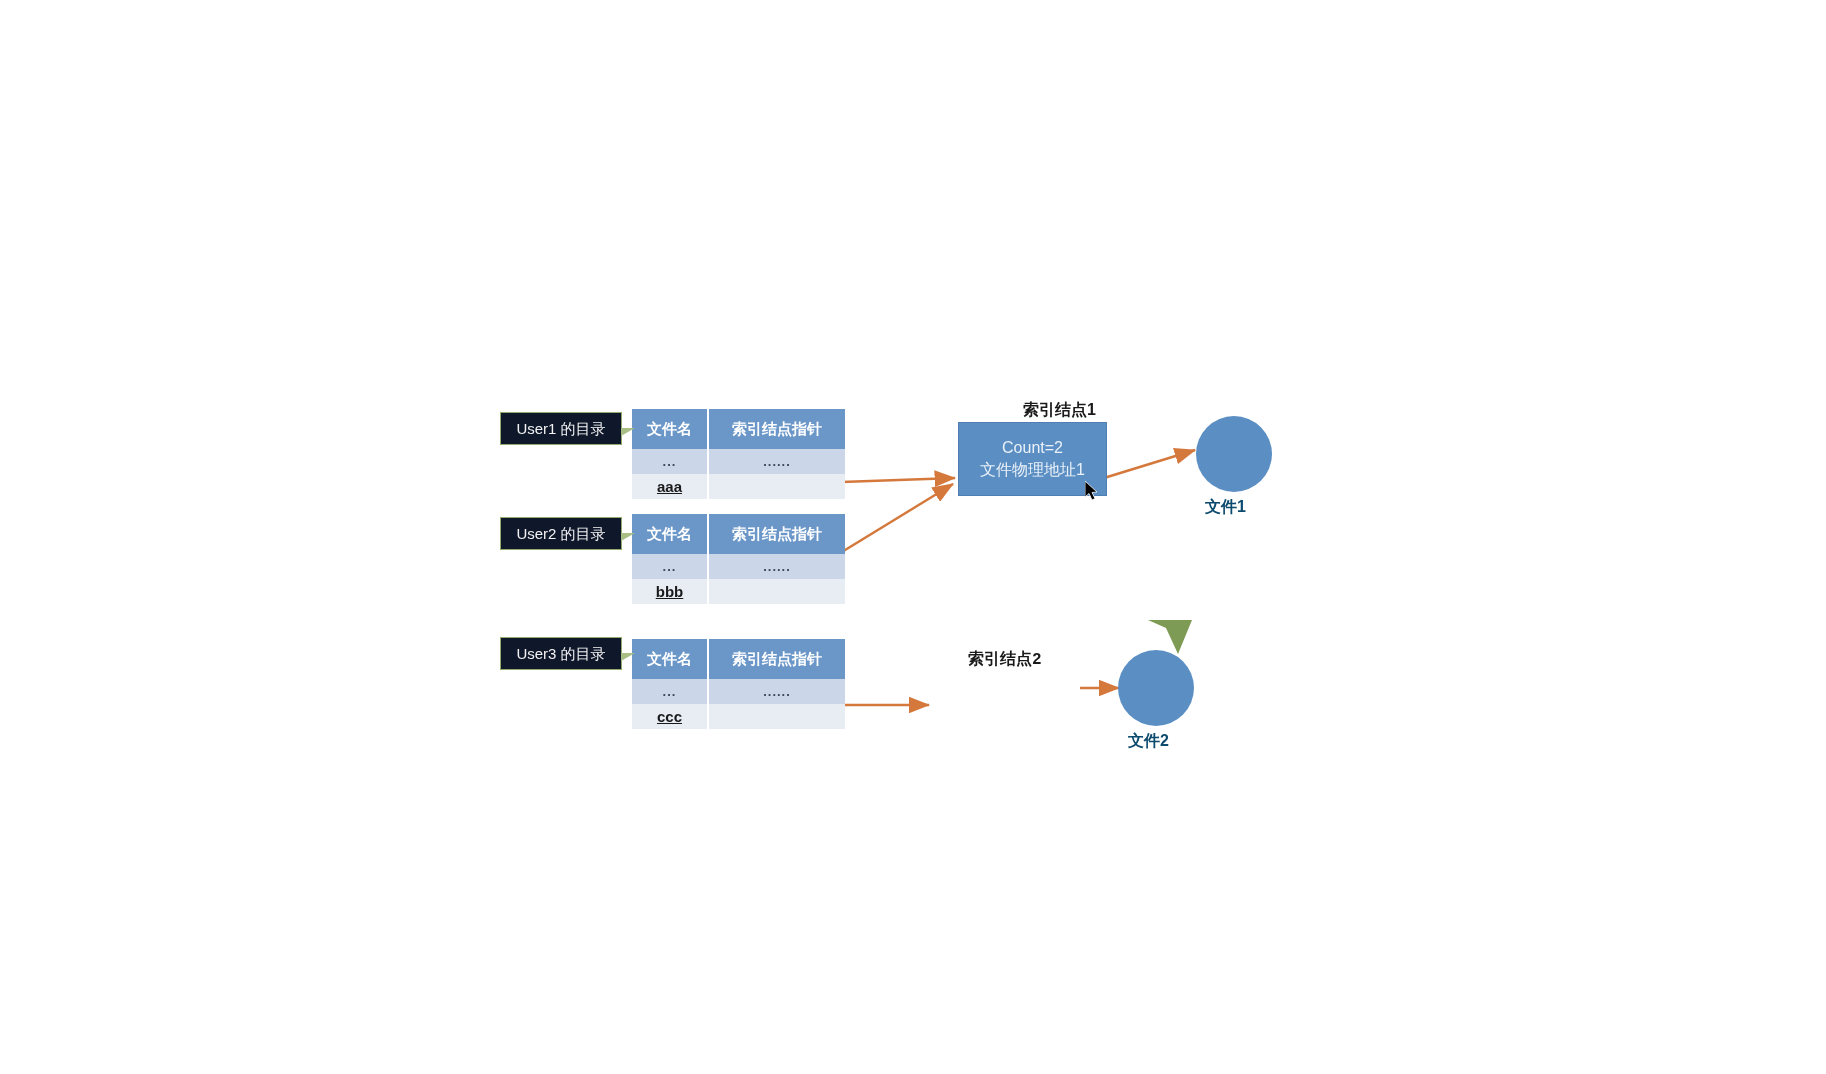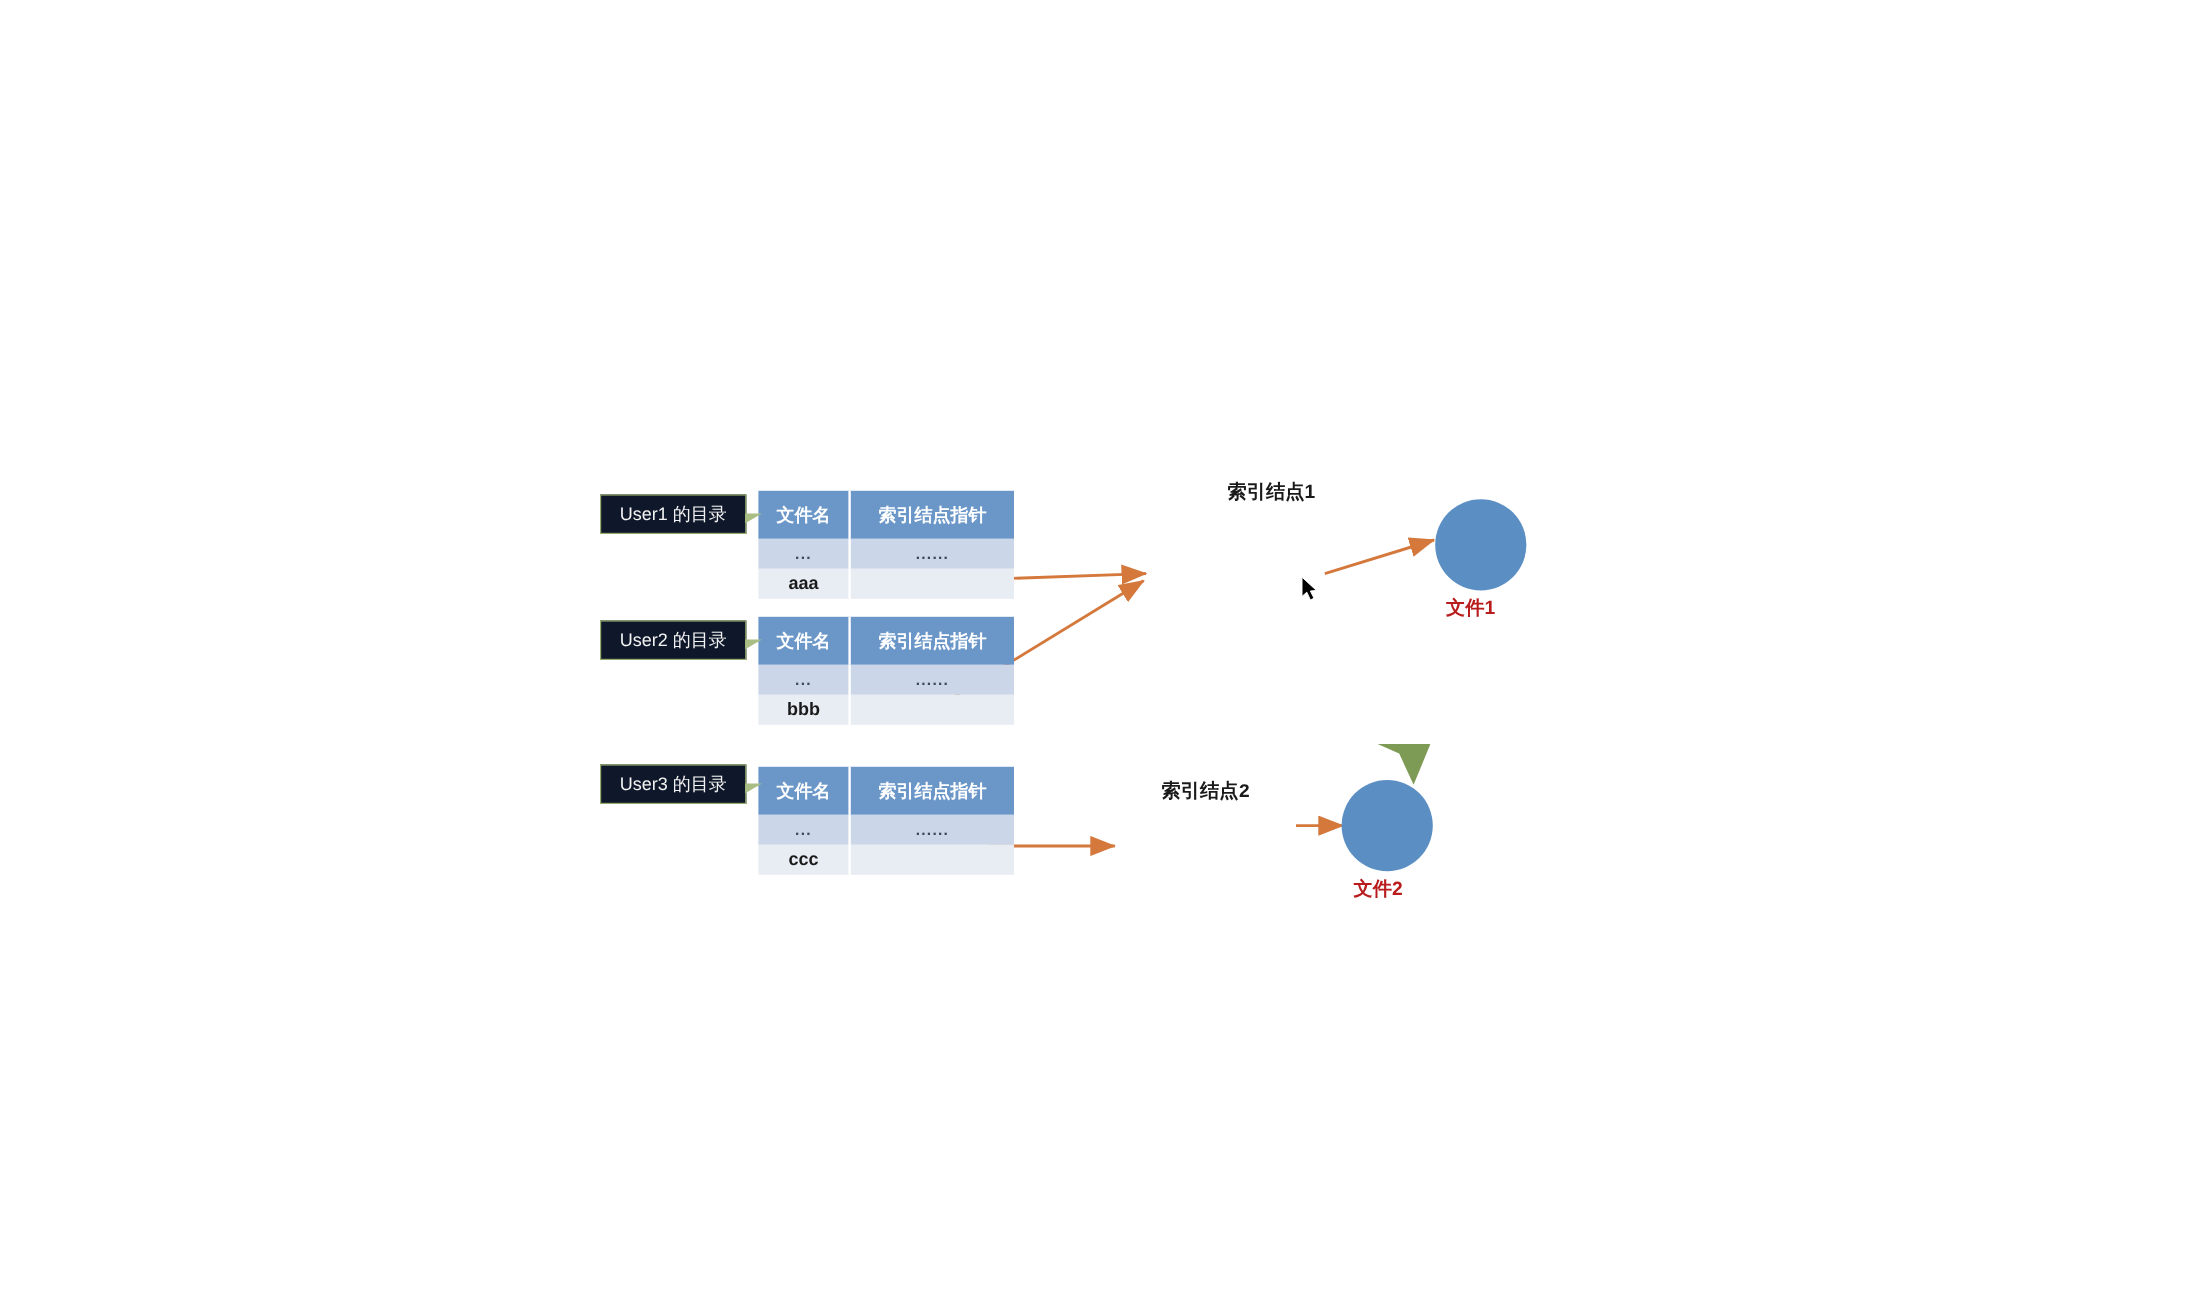--- a/index.html
+++ b/index.html
@@ -77,20 +77,21 @@
     border-right: 2px solid #FFFFFF;
   }
   .dir-table .row-dots td.last { border-right: none; }
   .dir-table .row-data td {
     background: #E8EDF4;
     color: #1A1A1A;
     font-size: 15px;
     font-weight: 700;
     height: 25px;
     border-right: 2px solid #FFFFFF;
+    text-decoration: underline;
   }
   .dir-table .row-data td.last { border-right: none; }
   .col-name { width: 75px; }
   .col-ptr  { width: 136px; }
 
   
   .node-label {
     font-size: 16px;
     font-weight: 700;
     color: #1A1A1A;
@@ -112,21 +113,21 @@
 
   
   .file-circle {
     border-radius: 50%;
     background: #5B8FC4;
     z-index: 3;
   }
   .file-label {
     font-size: 16px;
     font-weight: 700;
-    color: #b91c1c;
+    color: #0c4a6e;
     white-space: nowrap;
     text-align: center;
   }
 
   
   .callout-note {
     width: 168px;
     background: #7E9B55;
     border-radius: 9px;
     color: #F4F7EE;
@@ -226,20 +227,24 @@
     </tr>
     <tr class="row-data">
       <td class="col-name">ccc</td>
       <td class="col-ptr last"></td>
     </tr>
   </tbody>
     </table>
 
   <div class="abs node-label" style="left:1023px; top:400px;">索引结点1</div>
 
+  <div class="abs node-box" style="left:958px; top:422px; width:147px; height:72px;">
+    <div class="line">Count=2</div>
+    <div class="line">文件物理地址1</div>
+  </div>
 
   <div class="abs file-circle" style="left:1196px; top:416px; width:76px; height:76px;"></div>
   <div class="abs file-label" style="left:1205px; top:497px;">文件1</div>
 
 
   <svg class="abs" style="left:1140px; top:620px; z-index:6;" width="70" height="40">
     <polygon points="8,0 52,0 38,34 26,8" fill="#7E9B55"></polygon>
   </svg>
 
   <div class="abs node-label" style="left:968px; top:649px;font-family:Liberation Mono, monospace;">索引结点2</div>

